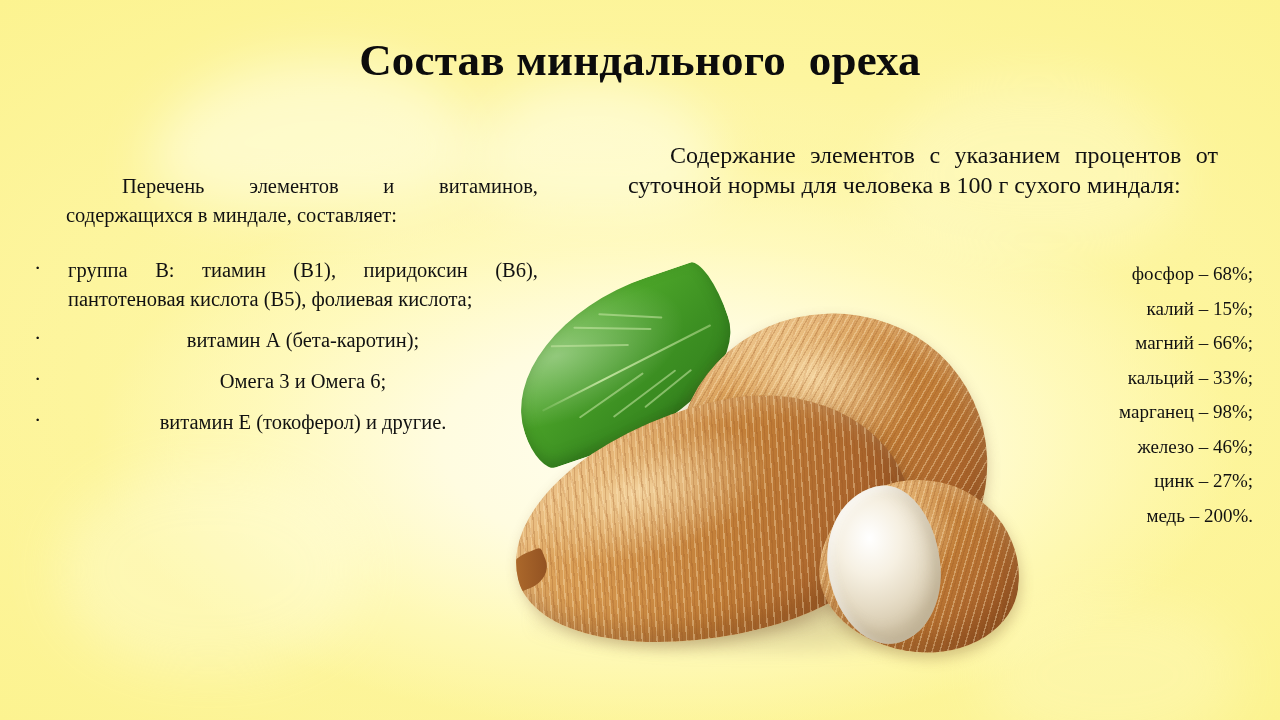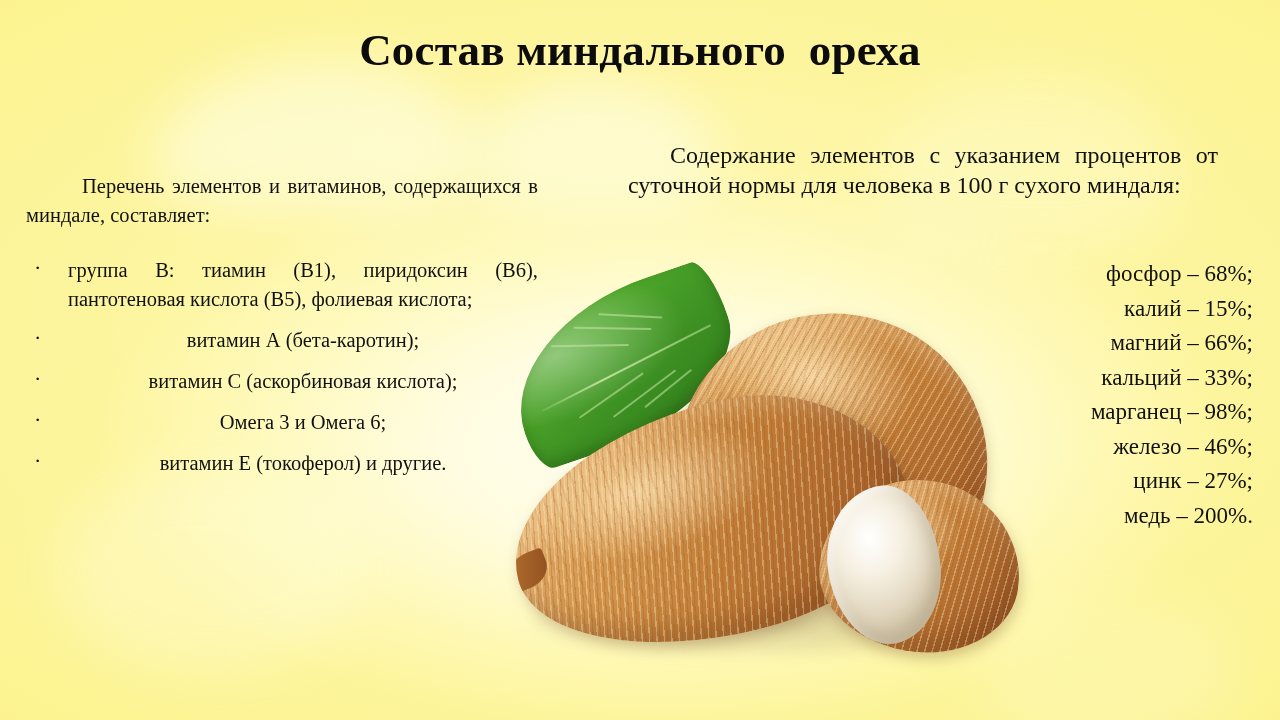--- a/index.html
+++ b/index.html
@@ -30,39 +30,39 @@
   }
   .wm.a { left:150px; top:60px;  width:330px; height:150px; border-radius:58% 48% 36% 44% / 80% 72% 34% 30%; }
   .wm.b { left:470px; top:80px;  width:250px; height:130px; border-radius:52% 60% 40% 40% / 78% 70% 36% 32%; }
   .wm.c { left:60px;  top:470px; width:300px; height:200px; border-radius:46%; opacity:.55; }
   .wm.d { left:880px; top:80px;  width:300px; height:170px; border-radius:50% 44% 40% 52% / 70% 68% 40% 36%; opacity:.5; }
   .wm.e { left:980px; top:600px; width:260px; height:150px; border-radius:48%; opacity:.35; }
 
   
   .title {
     position:absolute;
-    left:0; right:0; top:24px;
+    left:0; right:0; top:34px;
     text-align:center;
     font-size:45px;
     font-weight:bold;
     color:#0C0C0C;
     letter-spacing:.2px;
     white-space:pre;
   }
 
   
   .col-left {
     position:absolute;
     left:26px; top:172px;
     width:512px;
     font-size:20.5px;
     line-height:29px;
     color:#111;
   }
-  .lead-left { text-align:justify; text-indent:56px; }
+  .lead-left { text-align:justify; text-indent:56px;margin-left:40px; }
 
   ul.bullets { list-style:none; margin-top:26px; }
   ul.bullets li {
     position:relative;
     padding-left:42px;
     margin-bottom:2px;
     text-align:justify;
     margin-top:12px;
   }
   ul.bullets li::before {
@@ -86,21 +86,21 @@
     color:#111;
     text-align:justify;
     text-indent:42px;
   }
   .percent-list {
     position:absolute;
     right:27px; top:257px;
     width:430px;
     list-style:none;
     text-align:right;
-    font-size:23px;
+    font-size:19px;
     line-height:34.5px;
     color:#111;
   }
 
   
   .photo {
     position:absolute;
     left:490px; top:280px;
     width:580px; height:390px;
     pointer-events:none;
@@ -222,21 +222,20 @@
   <div class="wm d"></div>
   <div class="wm e"></div>
 
   <h1 class="title">Состав миндального  ореха</h1>
 
   <div class="col-left">
     <p class="lead-left">Перечень элементов и витаминов, содержащихся в миндале, составляет:</p>
     <ul class="bullets">
       <li>группа В: тиамин (В1), пиридоксин (В6), пантотеновая кислота (В5), фолиевая кислота;</li>
       <li class="flow-left">витамин А (бета-каротин);</li>
-      <li class="flow-left">витамин С (аскорбиновая кислота);</li>
       <li class="flow-left">Омега 3 и Омега 6;</li>
       <li class="flow-left">витамин Е (токоферол) и другие.</li>
     </ul>
   </div>
 
   <p class="col-right-lead">Содержание элементов с указанием процентов от суточной нормы для человека в 100 г сухого миндаля:</p>
 
   <ul class="percent-list">
     <li>фосфор – 68%;</li>
     <li>калий – 15%;</li>

